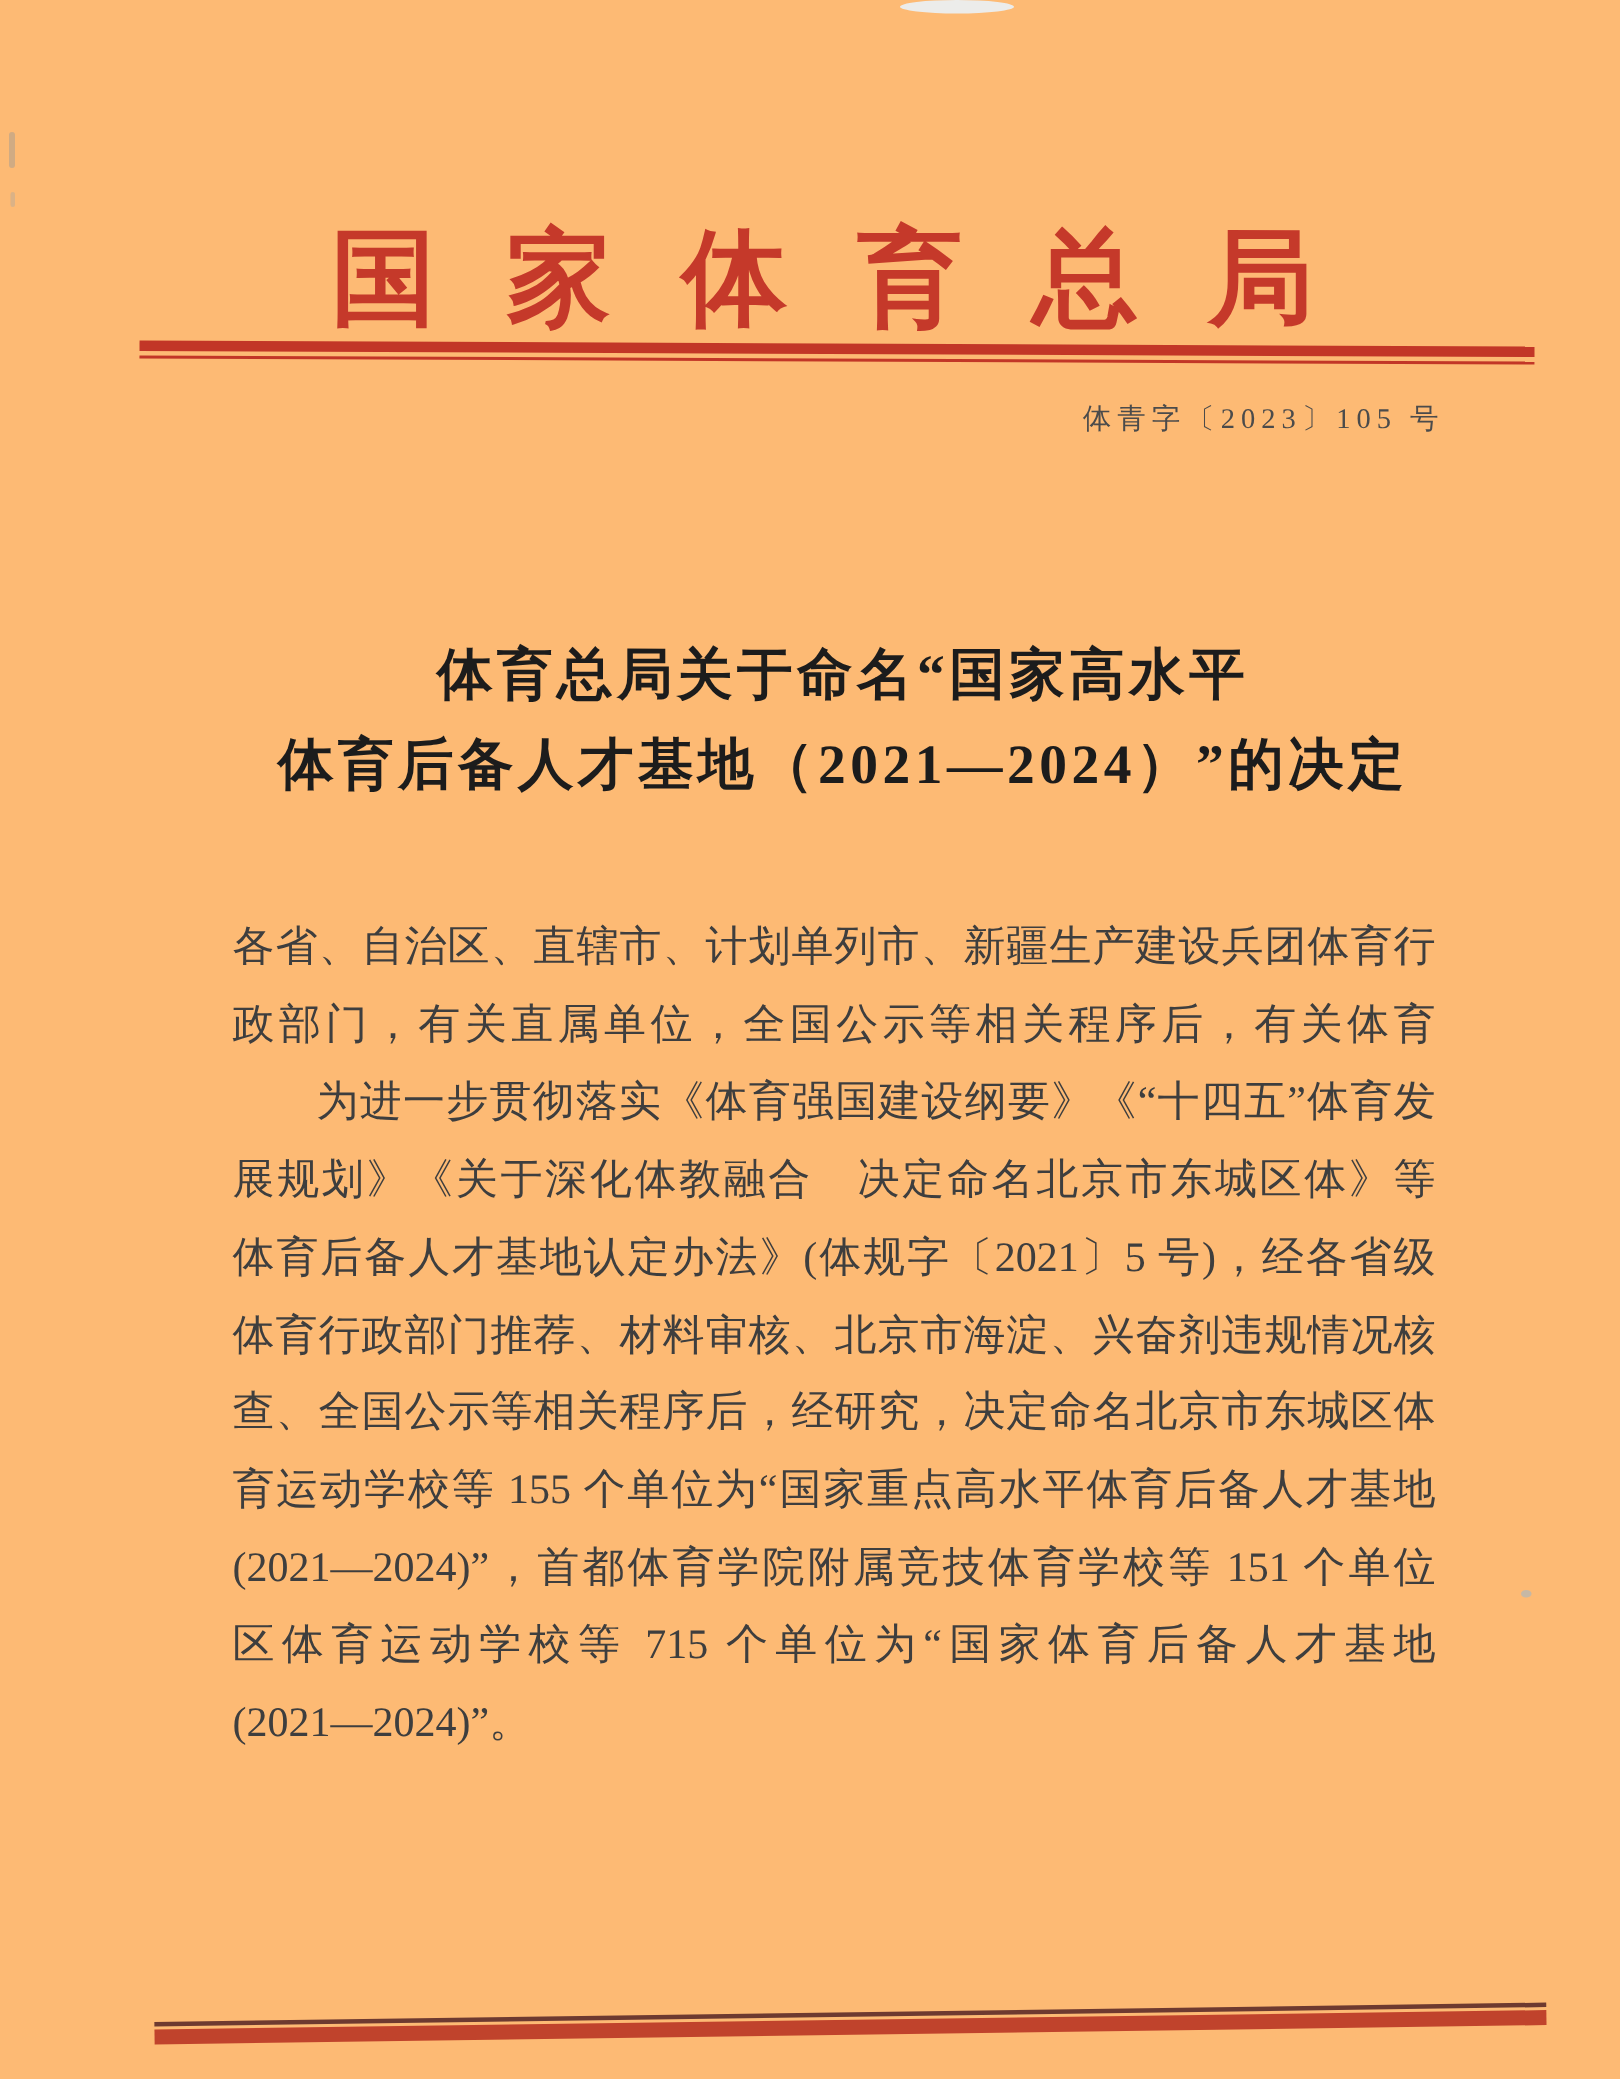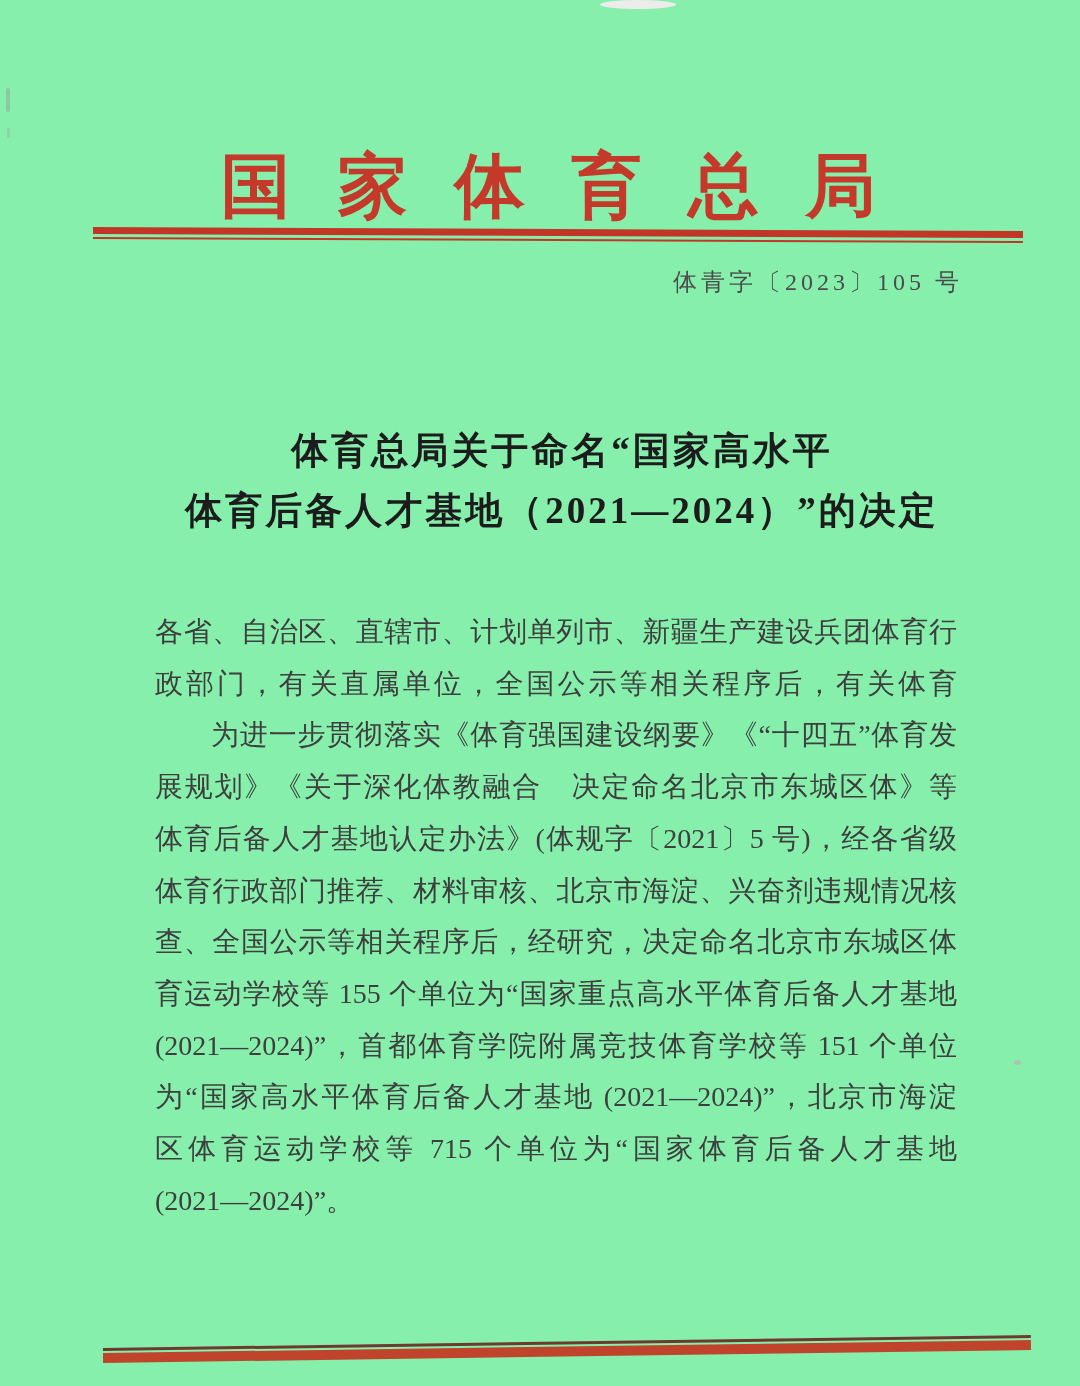--- a/index.html
+++ b/index.html
@@ -4,21 +4,21 @@
 <style>
   html,body{margin:0;padding:0;}
   body{
     width:1080px;height:1386px;
     background:#ffffff;
     font-family:"Liberation Serif","DejaVu Serif",serif;
     position:relative;
   }
   .page{
     position:absolute;inset:0;
-    background:#86efac;
+    background:#fdba74;
     overflow:hidden;
   }
   
   .agency{
     position:absolute;top:148px;left:0;width:100%;
     text-align:center;
     font-size:70px;font-weight:700;line-height:78px;
     color:#c5392a;
     letter-spacing:47px;
     padding-left:47px;box-sizing:border-box;
@@ -29,21 +29,21 @@
   .rule-top{
     position:absolute;top:227px;left:93px;width:930px;
     transform:rotate(0.25deg);transform-origin:left center;
   }
   .rule-top .thick{height:7px;background:#c23627;}
   .rule-top .gap{height:3px;}
   .rule-top .thin{height:2px;background:#c23627;}
   
   .docnum{
     position:absolute;top:266px;right:117px;
-    font-size:24px;color:#4b4b4b;letter-spacing:4px;
+    font-size:19px;color:#4b4b4b;letter-spacing:4px;
     white-space:nowrap;
   }
   
   .title{
     position:absolute;top:421px;left:0;width:100%;
     text-align:center;
     transform:translateX(22px);
     font-weight:700;font-size:37px;line-height:60px;
     color:#1c1c1c;letter-spacing:3px;
     white-space:nowrap;
@@ -96,21 +96,20 @@
   <div class="body-text">
     <div class="bl j">各省、自治区、直辖市、计划单列市、新疆生产建设兵团体育行</div>
     <div class="bl j">政部门，有关直属单位，全国公示等相关程序后，有关体育</div>
     <div class="bl j ind">为进一步贯彻落实《体育强国建设纲要》《“十四五”体育发</div>
     <div class="bl j">展规划》《关于深化体教融合　决定命名北京市东城区体》等</div>
     <div class="bl j">体育后备人才基地认定办法》(体规字〔2021〕5 号)，经各省级</div>
     <div class="bl j">体育行政部门推荐、材料审核、北京市海淀、兴奋剂违规情况核</div>
     <div class="bl j">查、全国公示等相关程序后，经研究，决定命名北京市东城区体</div>
     <div class="bl j">育运动学校等 155 个单位为“国家重点高水平体育后备人才基地</div>
     <div class="bl j">(2021—2024)”，首都体育学院附属竞技体育学校等 151 个单位</div>
-    <div class="bl j">为“国家高水平体育后备人才基地 (2021—2024)”，北京市海淀</div>
     <div class="bl j">区体育运动学校等 715 个单位为“国家体育后备人才基地</div>
     <div class="bl">(2021—2024)”。</div>
   </div>
 
   <div class="rule-bottom">
     <div class="thin"></div>
     <div class="gap"></div>
     <div class="thick"></div>
   </div>
 

